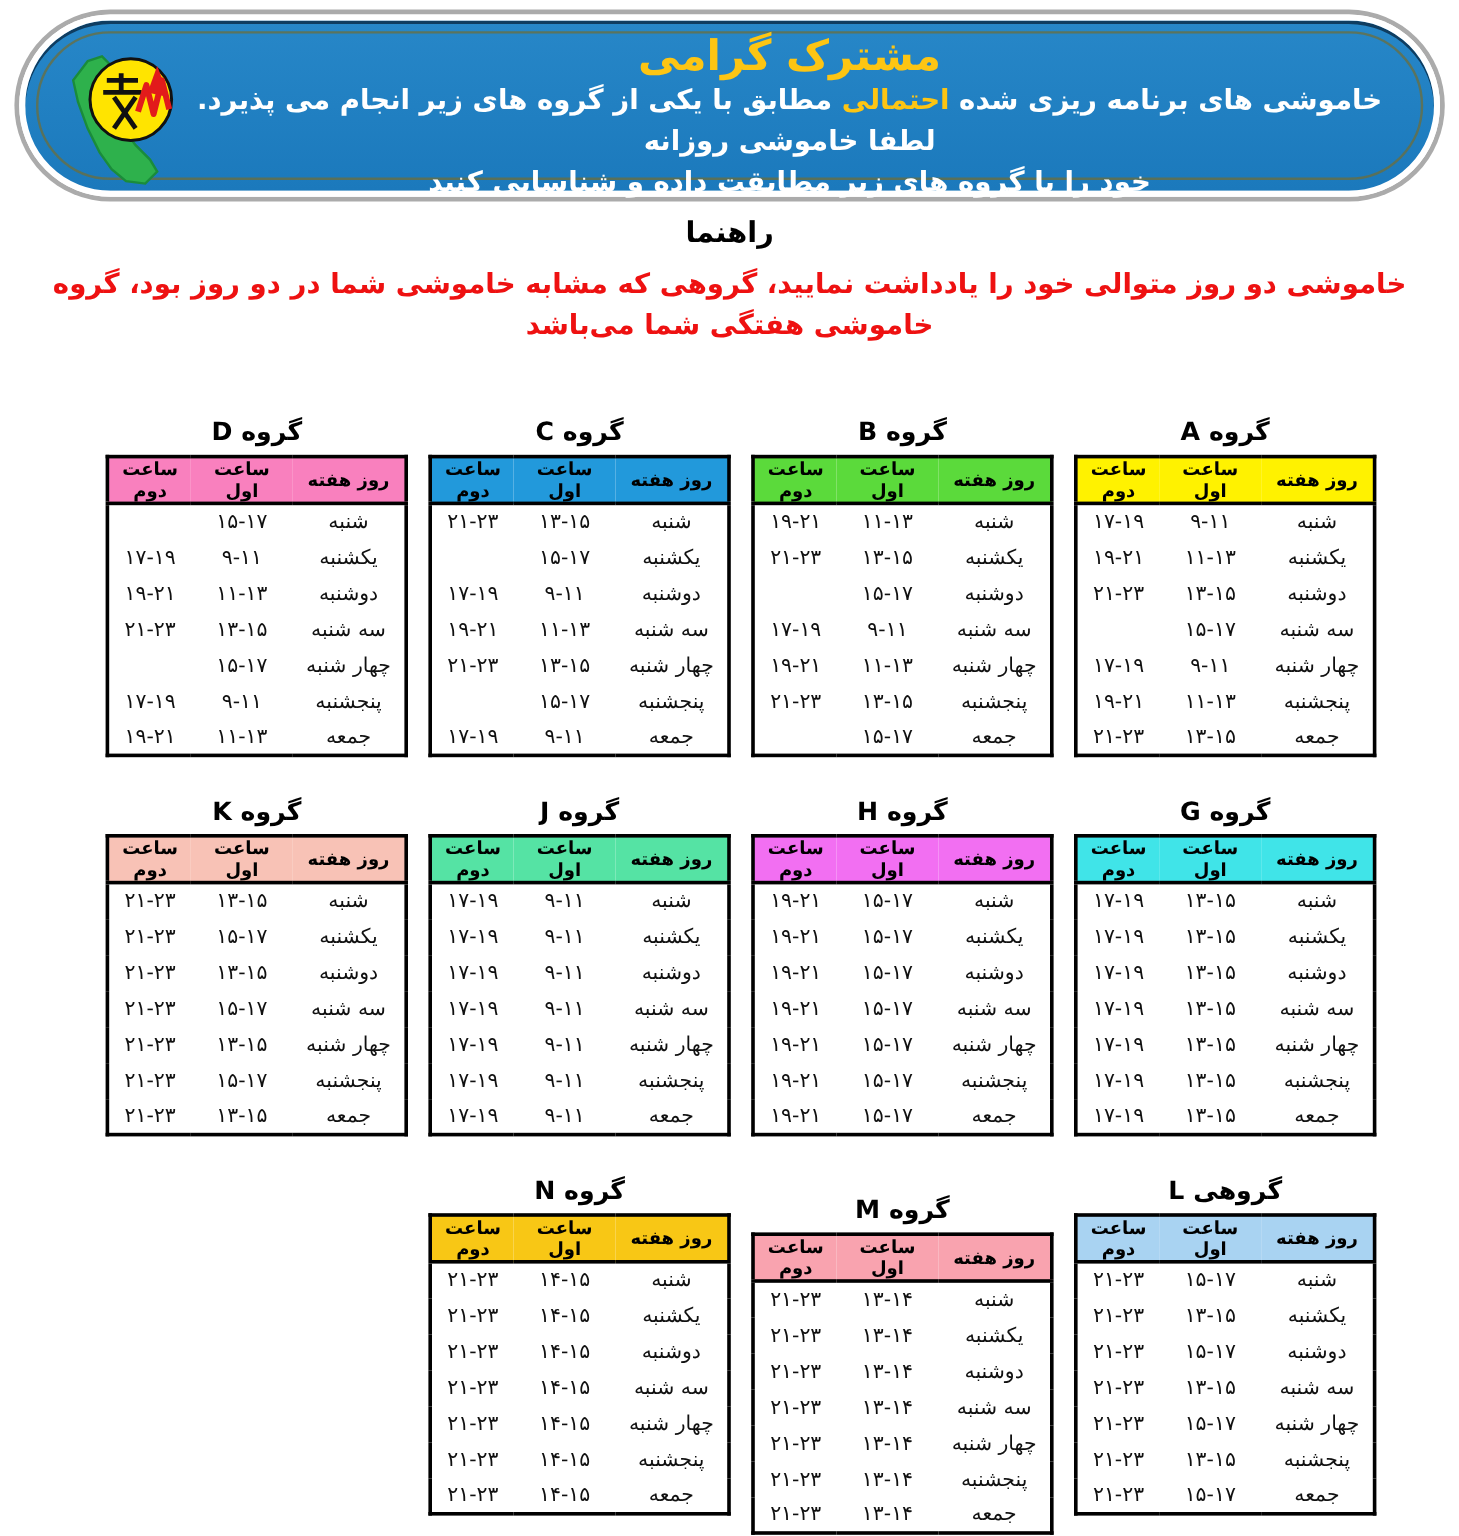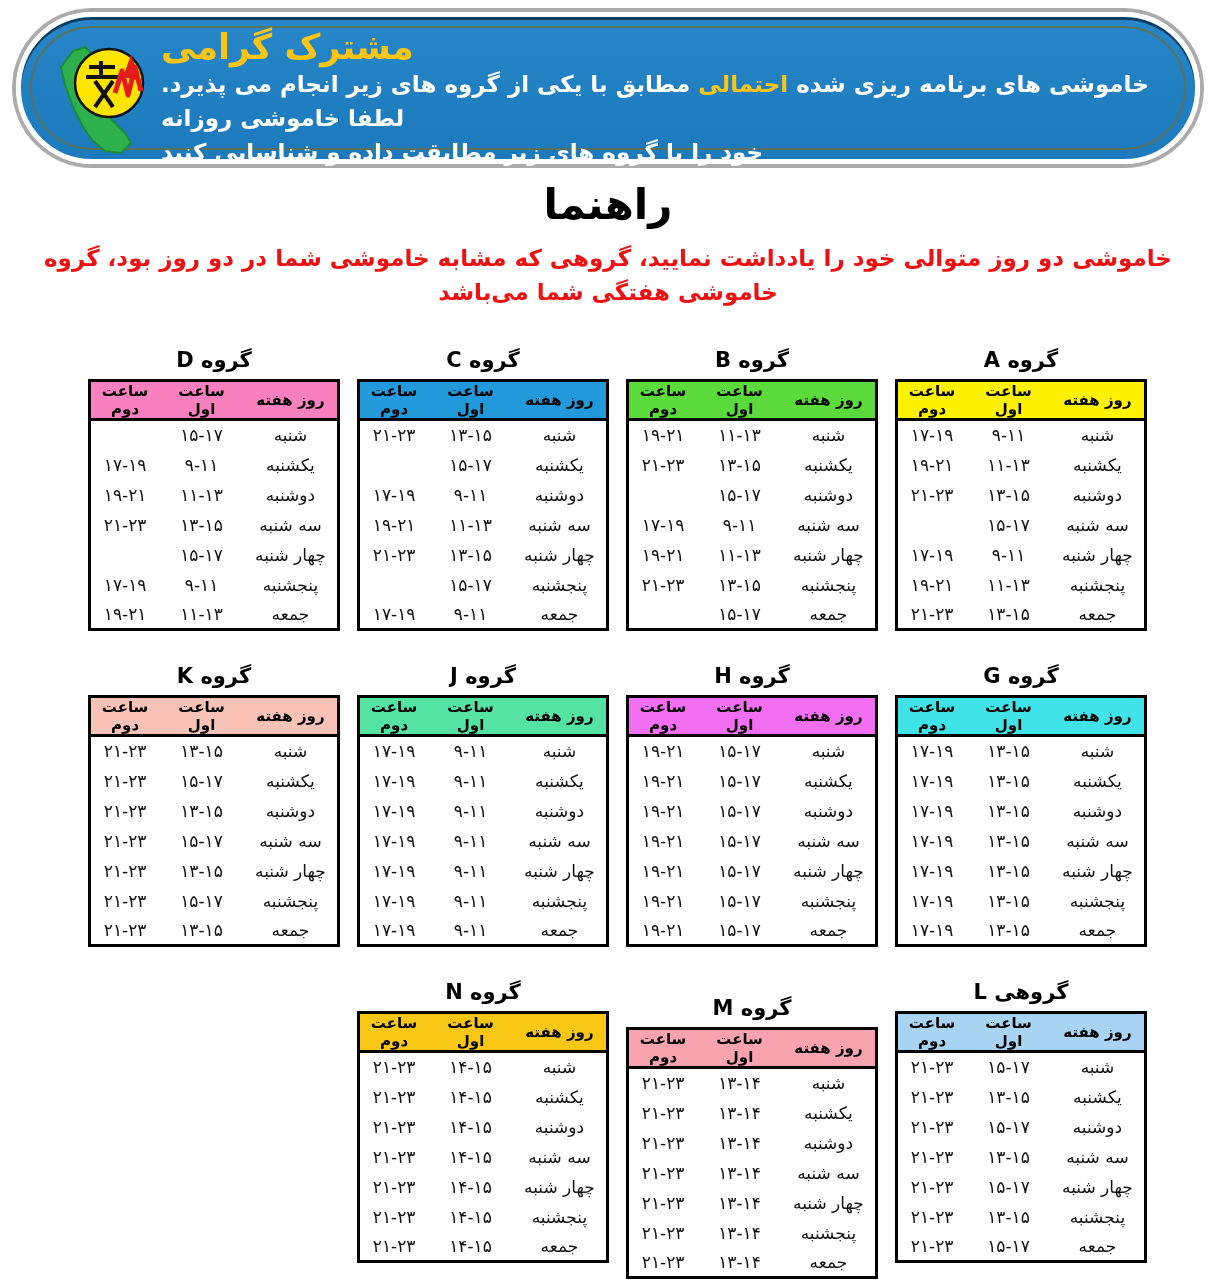--- a/index.html
+++ b/index.html
@@ -20,36 +20,36 @@
     border:5px solid #ffffff;
     border-radius:84px;
     box-shadow:0 0 0 4px #ababab, inset 0 3px 0 rgba(12,48,78,.85);
   }
   .banner-ring {
     position:absolute; inset:9px;
     border:2px solid rgba(110,110,58,.75);
     border-radius:72px;
     pointer-events:none;
   }
-  .banner-text { position:absolute; left:140px; right:40px; top:0; text-align:left; }
+  .banner-text { position:absolute; left:140px; right:40px; top:0; text-align:center; }
   .banner-title {
     margin-top:10px;
     font-size:35px; font-weight:bold;
     color:#fdc513;
   }
   .banner-line {
     font-size:23px; font-weight:bold; color:#ffffff;
     line-height:34px; direction:rtl;
   }
   .hl { color:#fdc513; }
   .logo { position:absolute; left:22px; top:24px; }
 
   
   .guide { position:absolute; top:180px; left:0; width:1216px; text-align:center; }
-  .guide-title { font-size:42px; font-weight:bold; color:#000; }
+  .guide-title { font-size:24px; font-weight:bold; color:#000; }
   .guide-line {
     direction:rtl;
     margin-top:12px;
     font-size:23px; font-weight:bold;
     color:#ee1111;
     line-height:34px;
   }
   .group-letter {
     color:#000; font-family:"DejaVu Serif", serif;
     font-size:30px; font-weight:bold;

